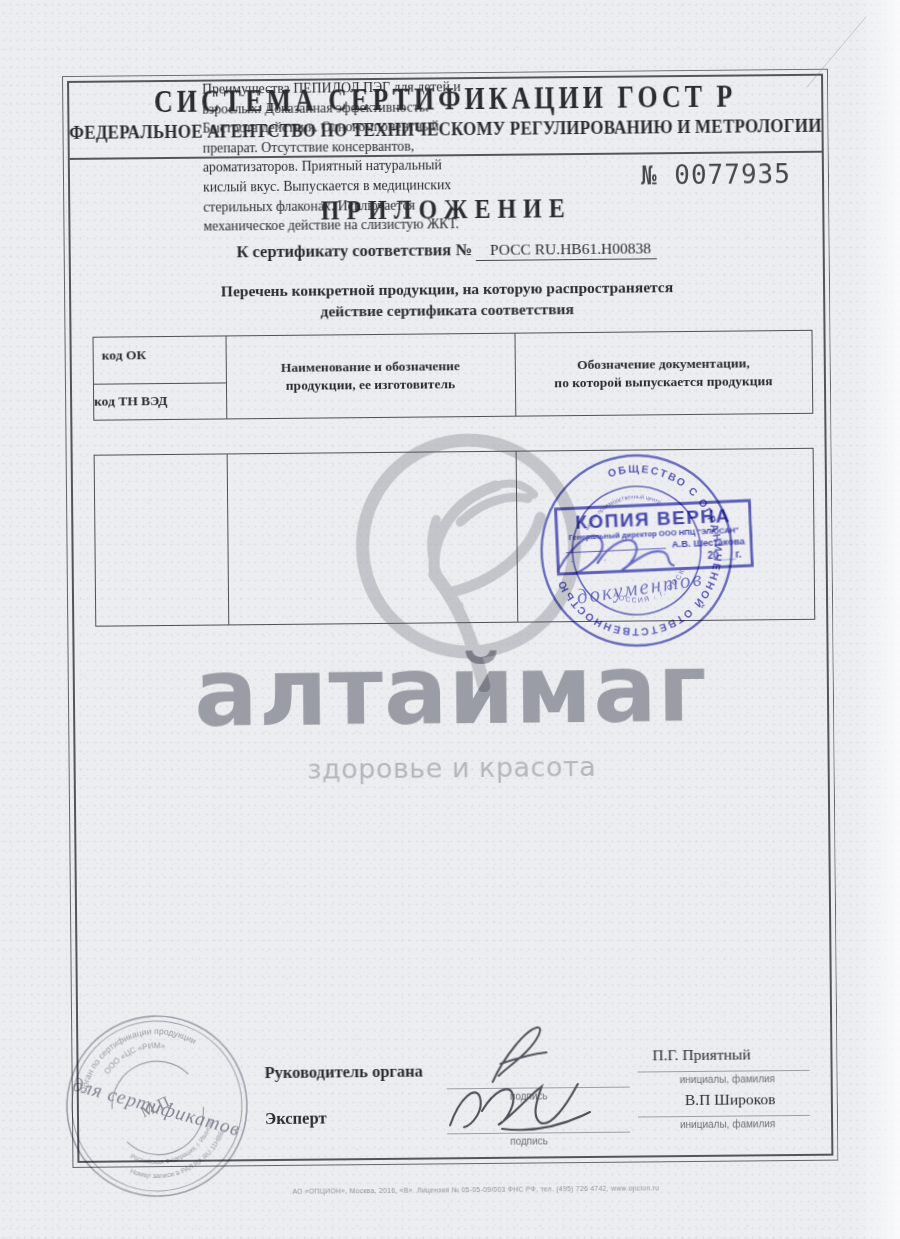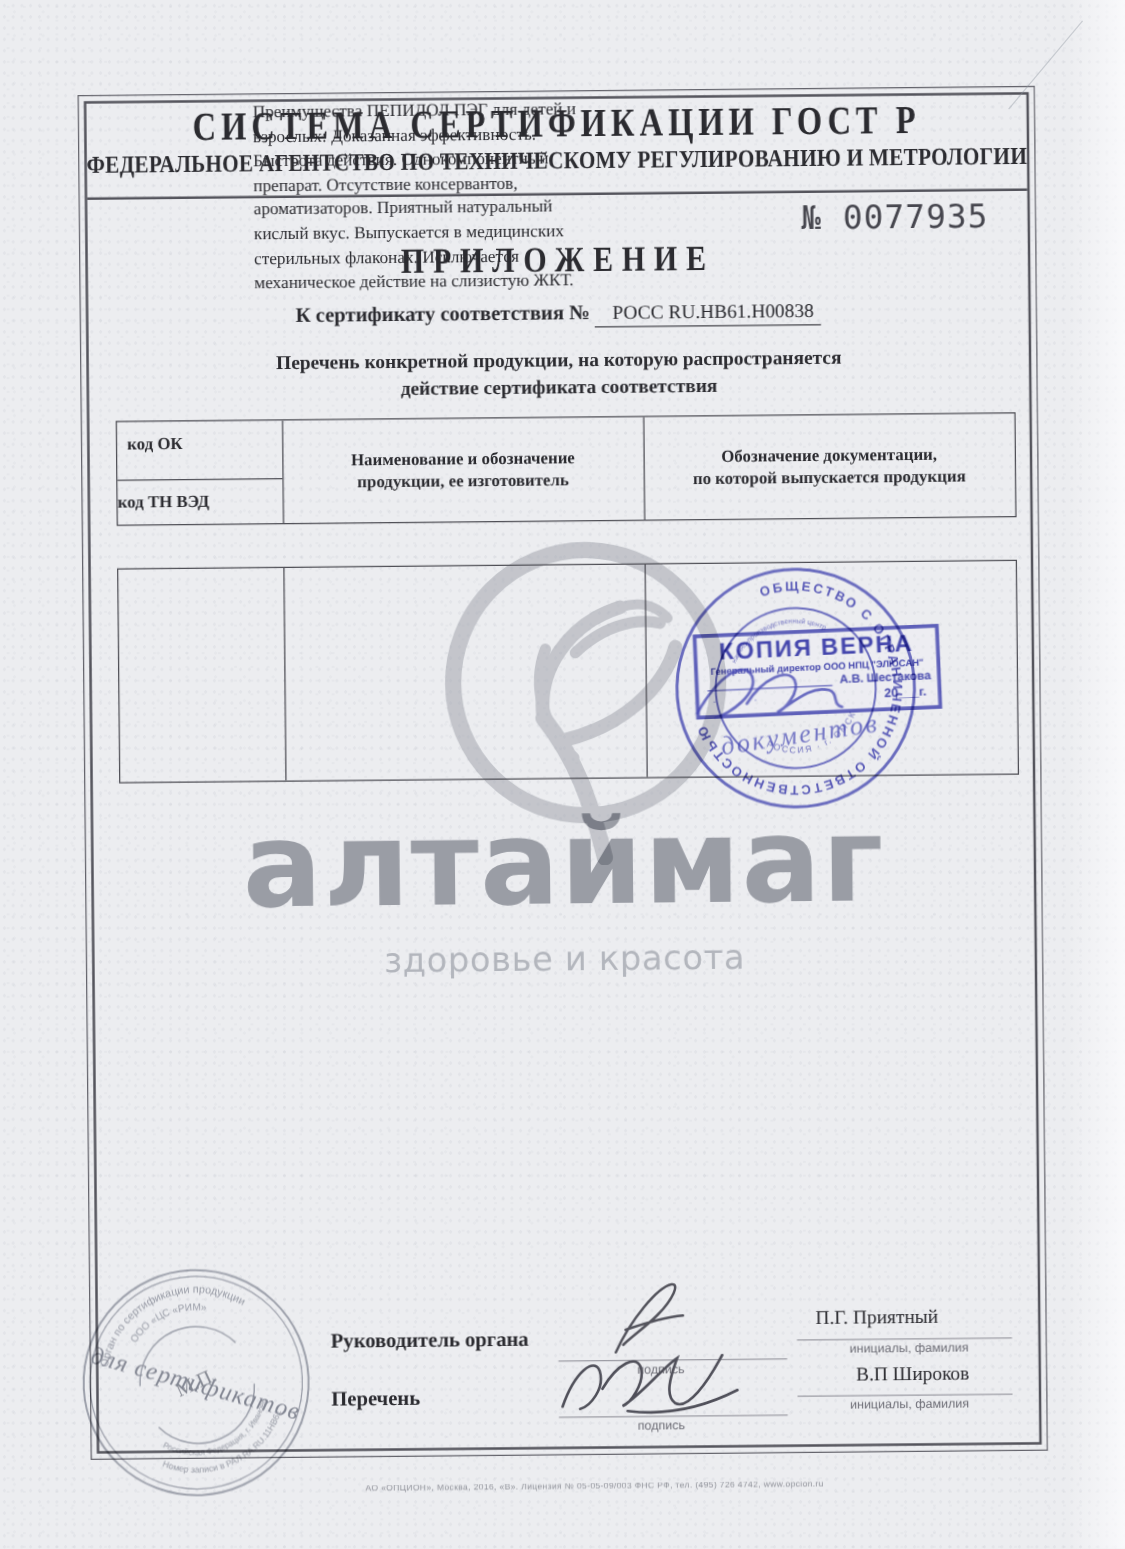--- a/index.html
+++ b/index.html
@@ -193,21 +193,21 @@
   <div class="abs sig-label" style="left:193px;top:989px;">Руководитель органа</div>
   <svg class="abs sig-svg" style="left:363px;top:950px;" width="150" height="64" viewBox="0 0 150 64">
     <path d="M58,60 C70,34 92,8 103,6 C110,5 104,18 92,30 C82,40 70,48 64,54 M66,42 C84,36 100,32 112,31" fill="none" stroke="#53535c" stroke-width="2" stroke-linecap="round"></path>
   </svg>
   <div class="abs sig-line" style="left:375px;top:1016px;width:183px;"></div>
   <div class="abs sig-cap" style="left:438px;top:1019px;">подпись</div>
   <div class="abs sig-name" style="left:581px;top:976px;">П.Г. Приятный</div>
   <div class="abs sig-line" style="left:566px;top:1001px;width:172px;"></div>
   <div class="abs sig-cap" style="left:608px;top:1004px;">инициалы, фамилия</div>
 
-  <div class="abs sig-label" style="left:193px;top:1035px;">Перечень</div>
+  <div class="abs sig-label" style="left:193px;top:1035px;">Эксперт</div>
   <svg class="abs sig-svg" style="left:360px;top:995px;" width="185" height="66" viewBox="0 0 185 66">
     <path d="M18,58 C28,30 44,18 48,30 C52,44 40,58 32,60 M50,44 C62,24 78,16 81,28 C84,40 72,56 66,58 C80,50 98,28 110,20 C104,36 100,50 108,56 C118,62 134,40 146,18 M70,62 C100,66 130,60 158,46" fill="none" stroke="#50505a" stroke-width="2.1" stroke-linecap="round"></path>
   </svg>
   <div class="abs sig-line" style="left:375px;top:1061px;width:183px;"></div>
   <div class="abs sig-cap" style="left:438px;top:1064px;">подпись</div>
   <div class="abs sig-name" style="left:581px;top:1021px;margin-left:32px;">В.П Широков</div>
   <div class="abs sig-line" style="left:566px;top:1046px;width:172px;"></div>
   <div class="abs sig-cap" style="left:608px;top:1049px;">инициалы, фамилия</div>
 
   <svg class="mp-stamp abs" viewBox="0 0 202 202">

